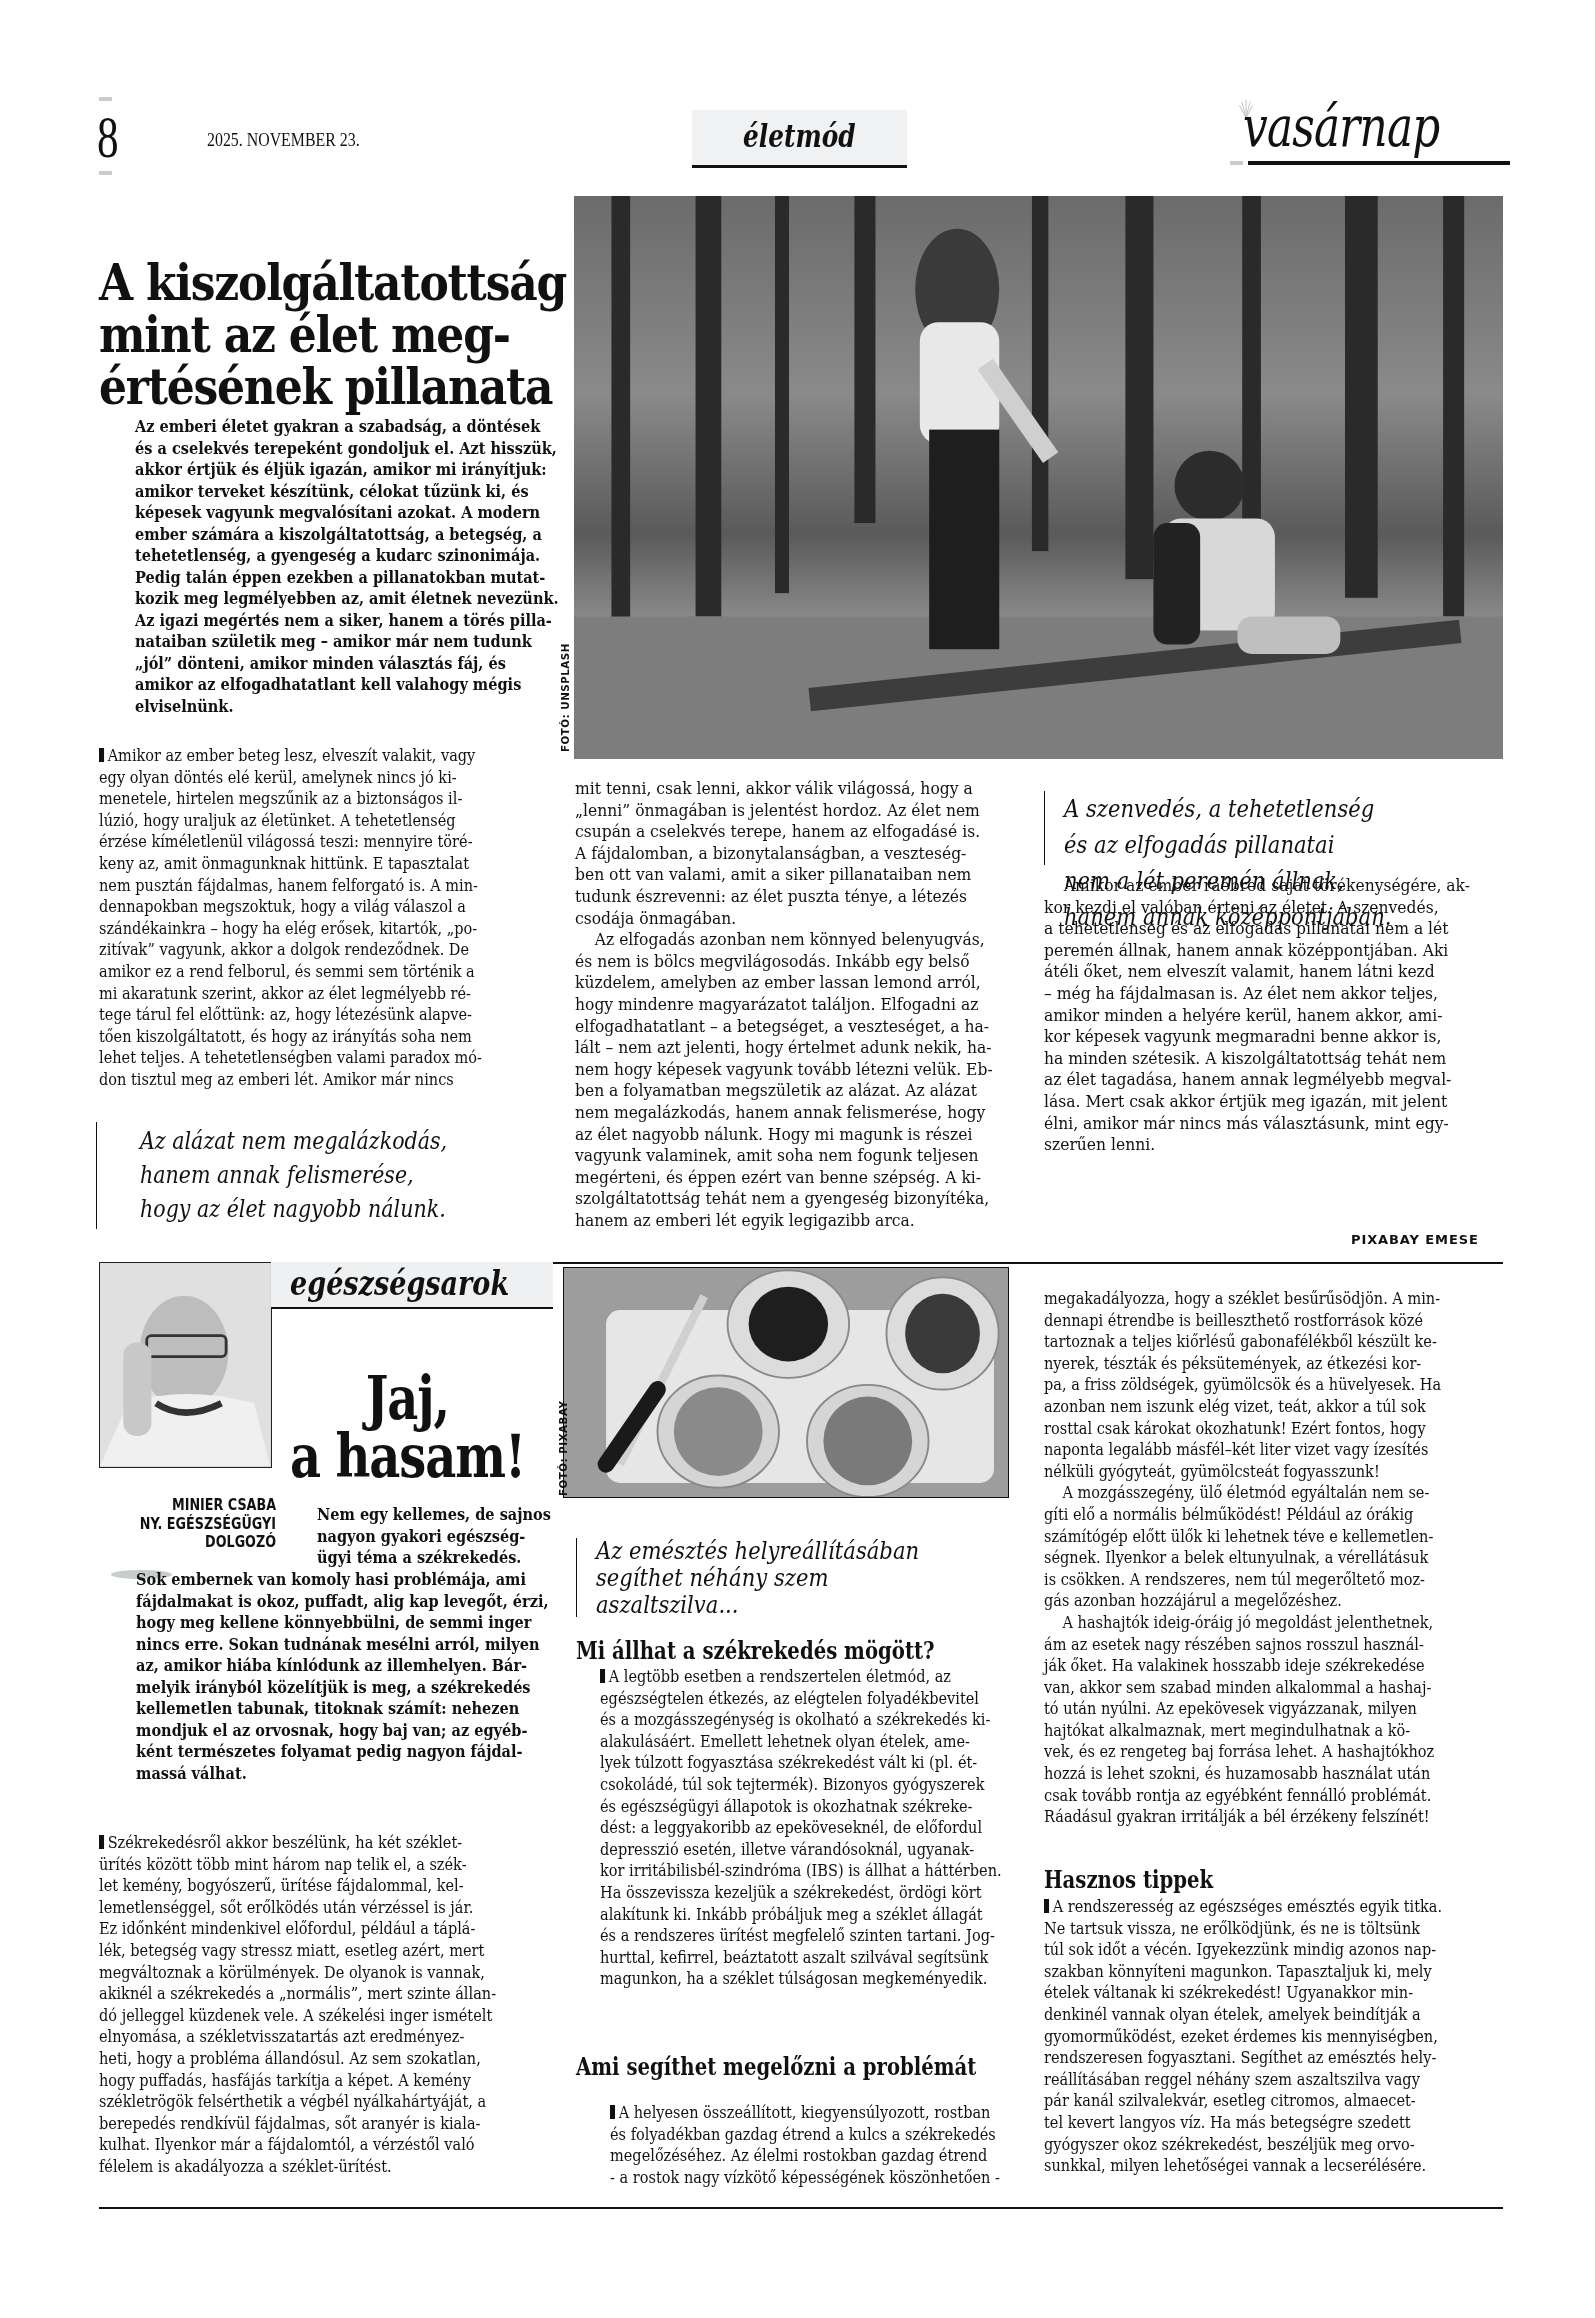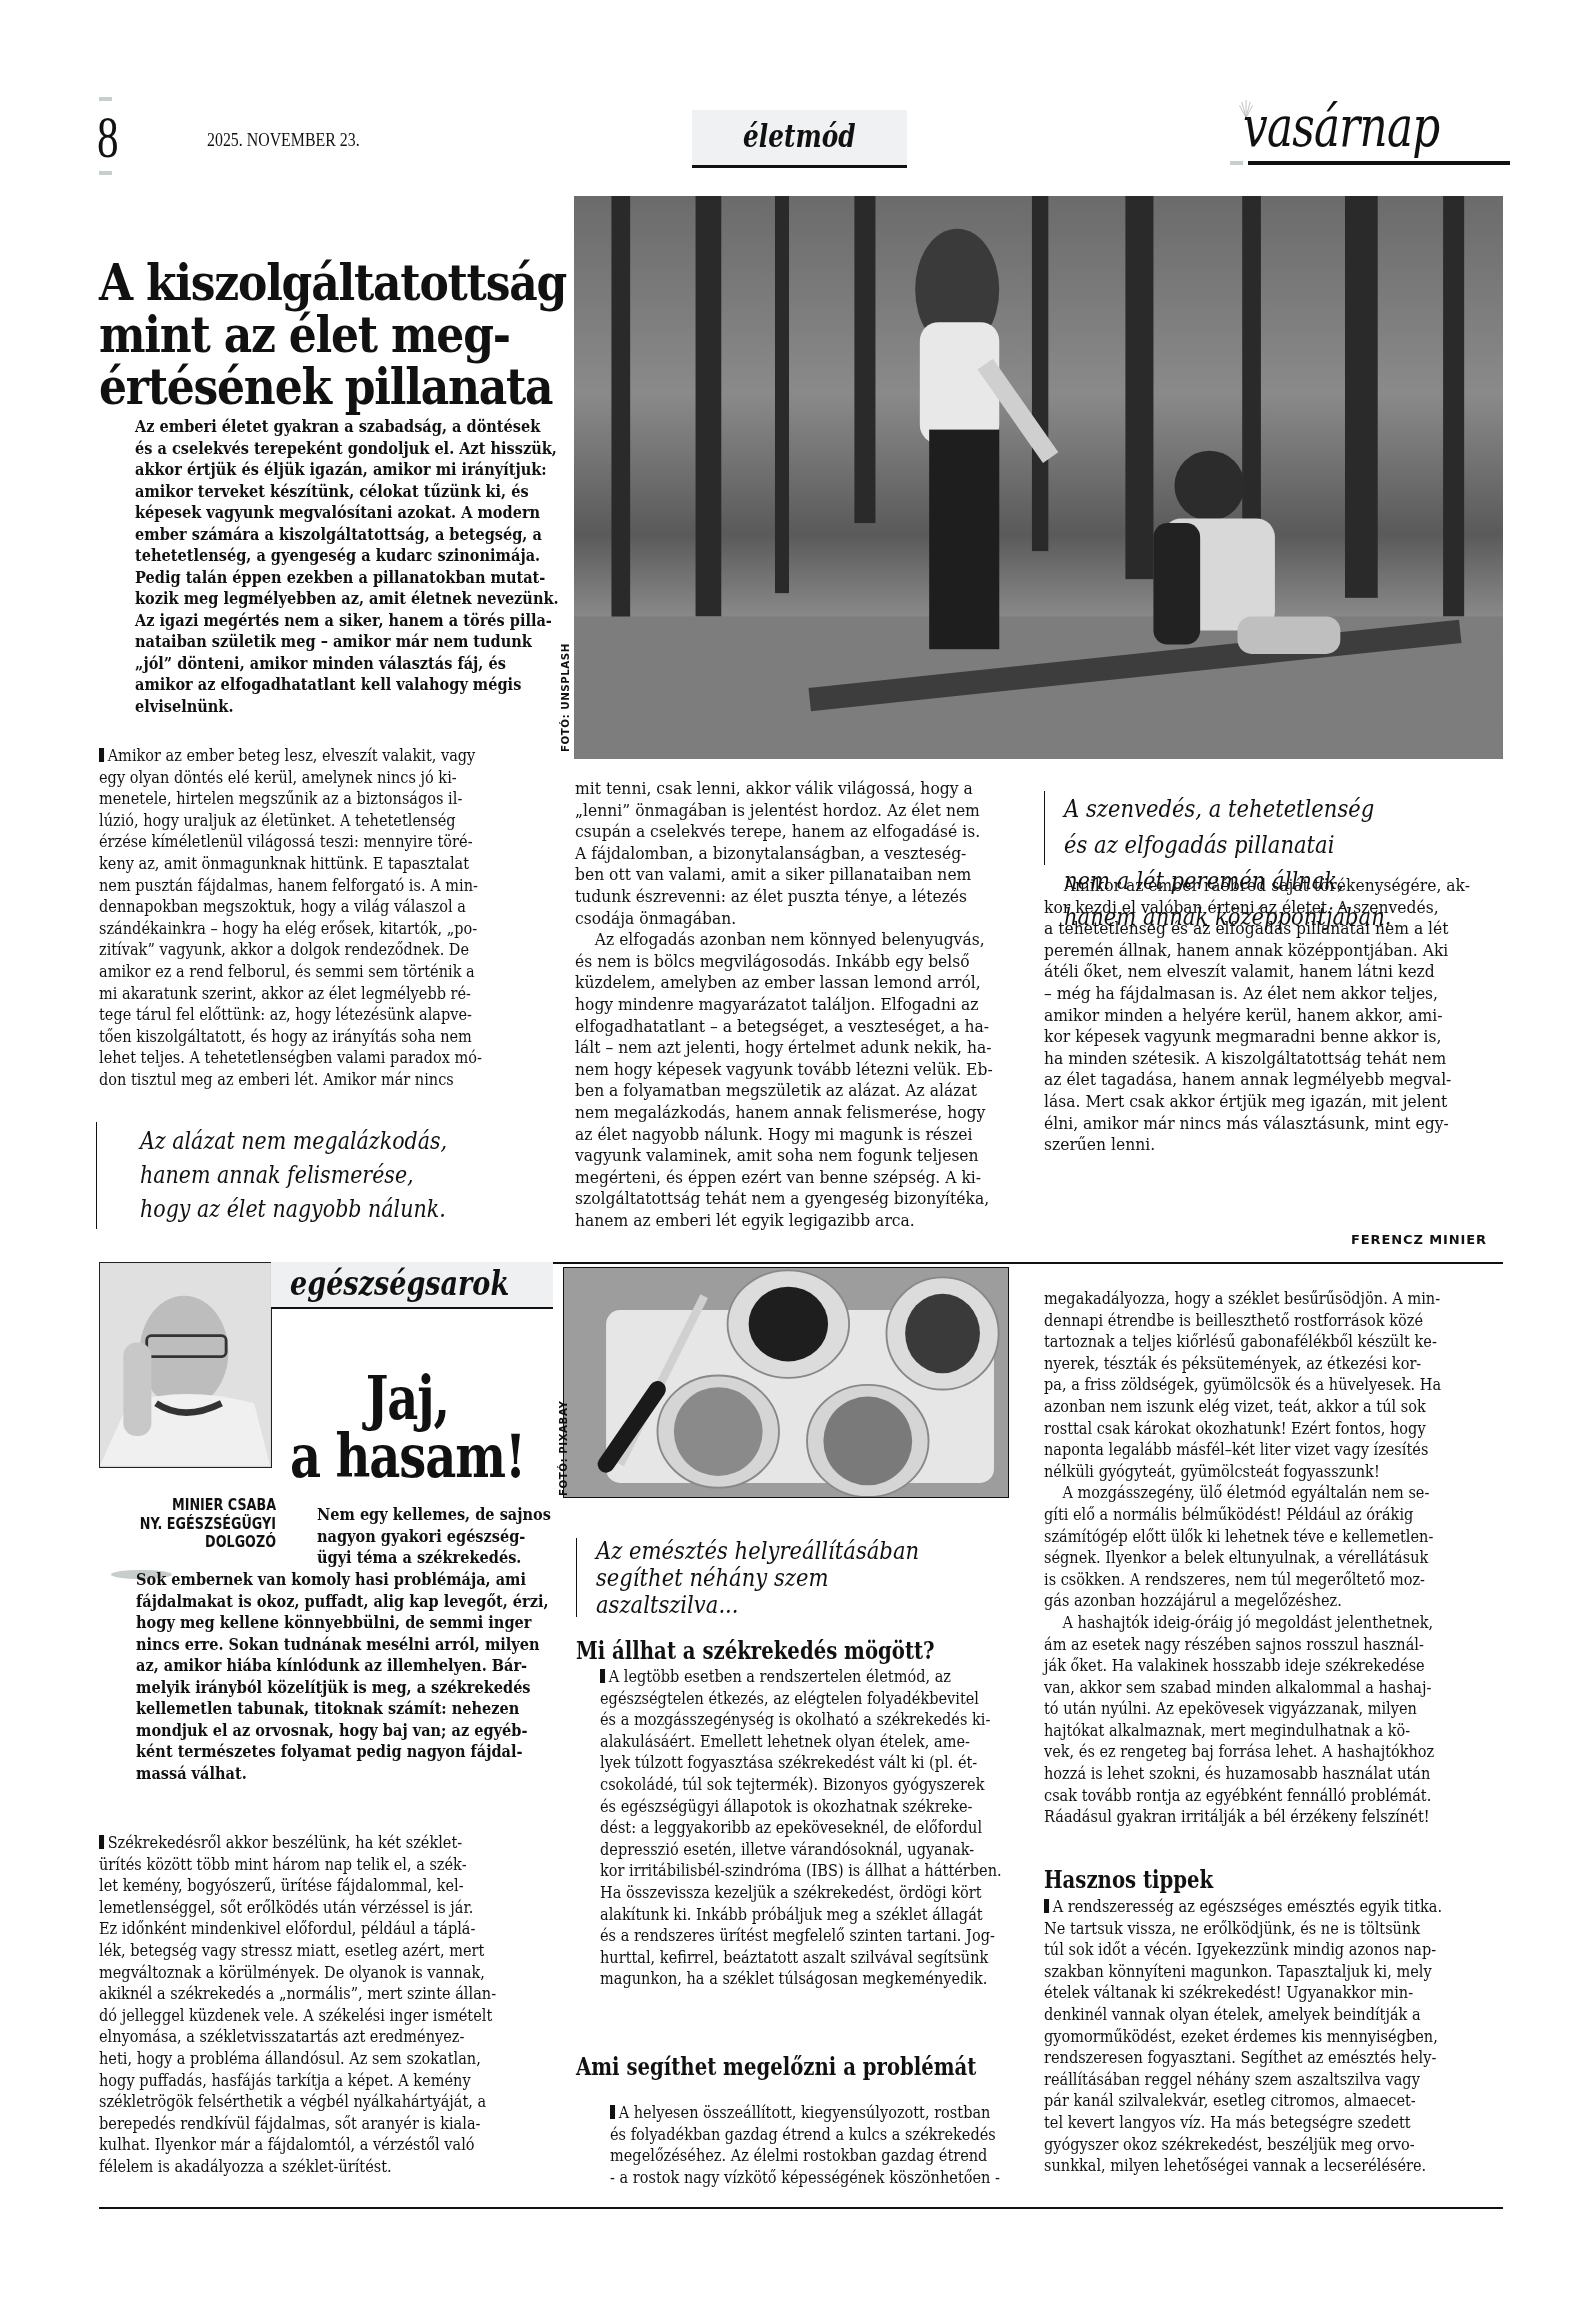--- a/index.html
+++ b/index.html
@@ -194,21 +194,21 @@
     <div class="ln" style="white-space: pre;">– még ha fájdalmasan is. Az élet nem akkor teljes,</div>
     <div class="ln" style="white-space: pre;">amikor minden a helyére kerül, hanem akkor, ami-</div>
     <div class="ln" style="white-space: pre;">kor képesek vagyunk megmaradni benne akkor is,</div>
     <div class="ln" style="white-space: pre;">ha minden szétesik. A kiszolgáltatottság tehát nem</div>
     <div class="ln" style="white-space: pre;">az élet tagadása, hanem annak legmélyebb megval-</div>
     <div class="ln" style="white-space: pre;">lása. Mert csak akkor értjük meg igazán, mit jelent</div>
     <div class="ln" style="white-space: pre;">élni, amikor már nincs más választásunk, mint egy-</div>
     <div class="ln" style="white-space: pre;">szerűen lenni.</div>
   </div>
 
-<div class="byline" style="left:1351px; top:1232px;">FERENCZ MINIER</div>
+<div class="byline" style="left:1351px; top:1232px;">PIXABAY EMESE</div>
 
 <div class="hrule" style="left:99px; top:1262px; width:1404px; height:1.9px;"></div>
 
 <div class="photo" style="left:99px; top:1262px; width:173px; height:206px; background:#d8d8d8; border:1.4px solid #222; box-sizing:border-box;">
   <svg width="170" height="203" viewBox="0 0 364 434">
     <rect width="364" height="434" fill="#e0e0e0"></rect>
     <ellipse cx="180" cy="190" rx="95" ry="120" fill="#bdbdbd"></ellipse>
     <rect x="100" y="155" width="170" height="45" rx="10" fill="none" stroke="#333" stroke-width="6"></rect>
     <path d="M60 300 Q180 260 330 300 L364 434 L0 434 Z" fill="#f0f0f0"></path>
     <path d="M120 300 Q180 340 260 300" fill="none" stroke="#333" stroke-width="14"></path>

